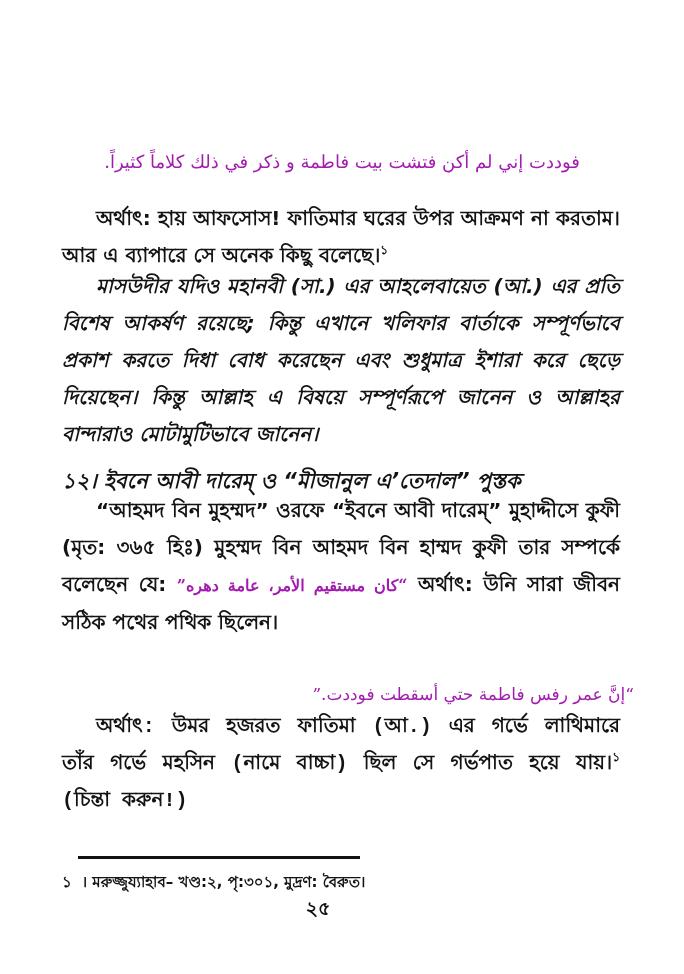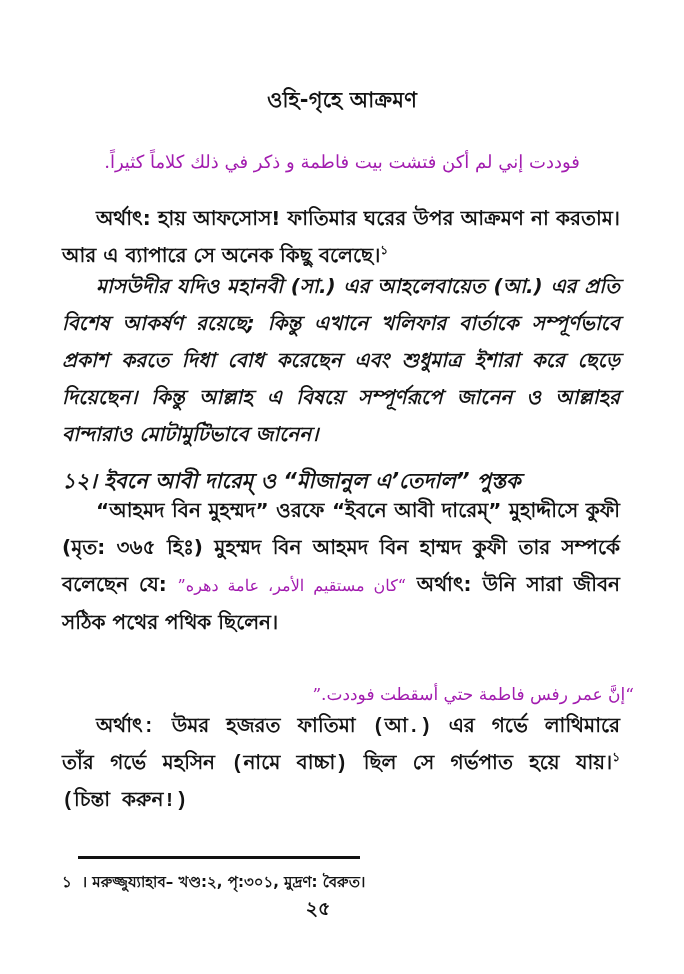--- a/index.html
+++ b/index.html
@@ -63,21 +63,21 @@
     left: 62px;
     width: 558px;
     font-size: 21px;
     line-height: 34px;
     text-indent: 0;
     font-style: italic;
   }
   .para-3 { top: 492px; }
   .para-3 .ar-inline {
     font-size: 16px;
-    font-weight: 400;
+    font-weight: 700;
   }
   .para-4 { top: 637px; }
   .arabic-block-2 {
     position: absolute;
     top: 681px;
     left: 62px;
     width: 572px;
     text-align: right;
     font-size: 17px;
     line-height: 1.6;
@@ -114,21 +114,20 @@
     width: 636px;
     text-align: center;
     font-size: 19px;
   }
 </style>
 </head>
 <body>
 
 <div class="page">
 
-  <div class="chapter-title bn">ওহি-গৃহে আক্রমণ</div>
 
   <div class="arabic-block-1 ar" dir="rtl">فوددت إني لم أكن فتشت بيت فاطمة و ذكر في ذلك كلاماً كثيراً.</div>
 
   <div class="body-para para-1 bn">
     <span>অর্থাৎ: হায় আফসোস! ফাতিমার ঘরের উপর আক্রমণ না করতাম। আর এ ব্যাপারে সে অনেক কিছু বলেছে।</span><sup class="fn-ref">১</sup>
   </div>
 
   <div class="body-para para-2 bn">মাসউদীর যদিও মহানবী (সা.) এর আহলেবায়েত (আ.) এর প্রতি বিশেষ আকর্ষণ রয়েছে; কিন্তু এখানে খলিফার বার্তাকে সম্পূর্ণভাবে প্রকাশ করতে দিধা বোধ করেছেন এবং শুধুমাত্র ইশারা করে ছেড়ে দিয়েছেন। কিন্তু আল্লাহ এ বিষয়ে সম্পূর্ণরূপে জানেন ও আল্লাহর বান্দারাও মোটামুটিভাবে জানেন।</div>
 
   <div class="section-heading bn">১২। ইবনে আবী দারেম্ ও “মীজানুল এ’তেদাল” পুস্তক</div>

